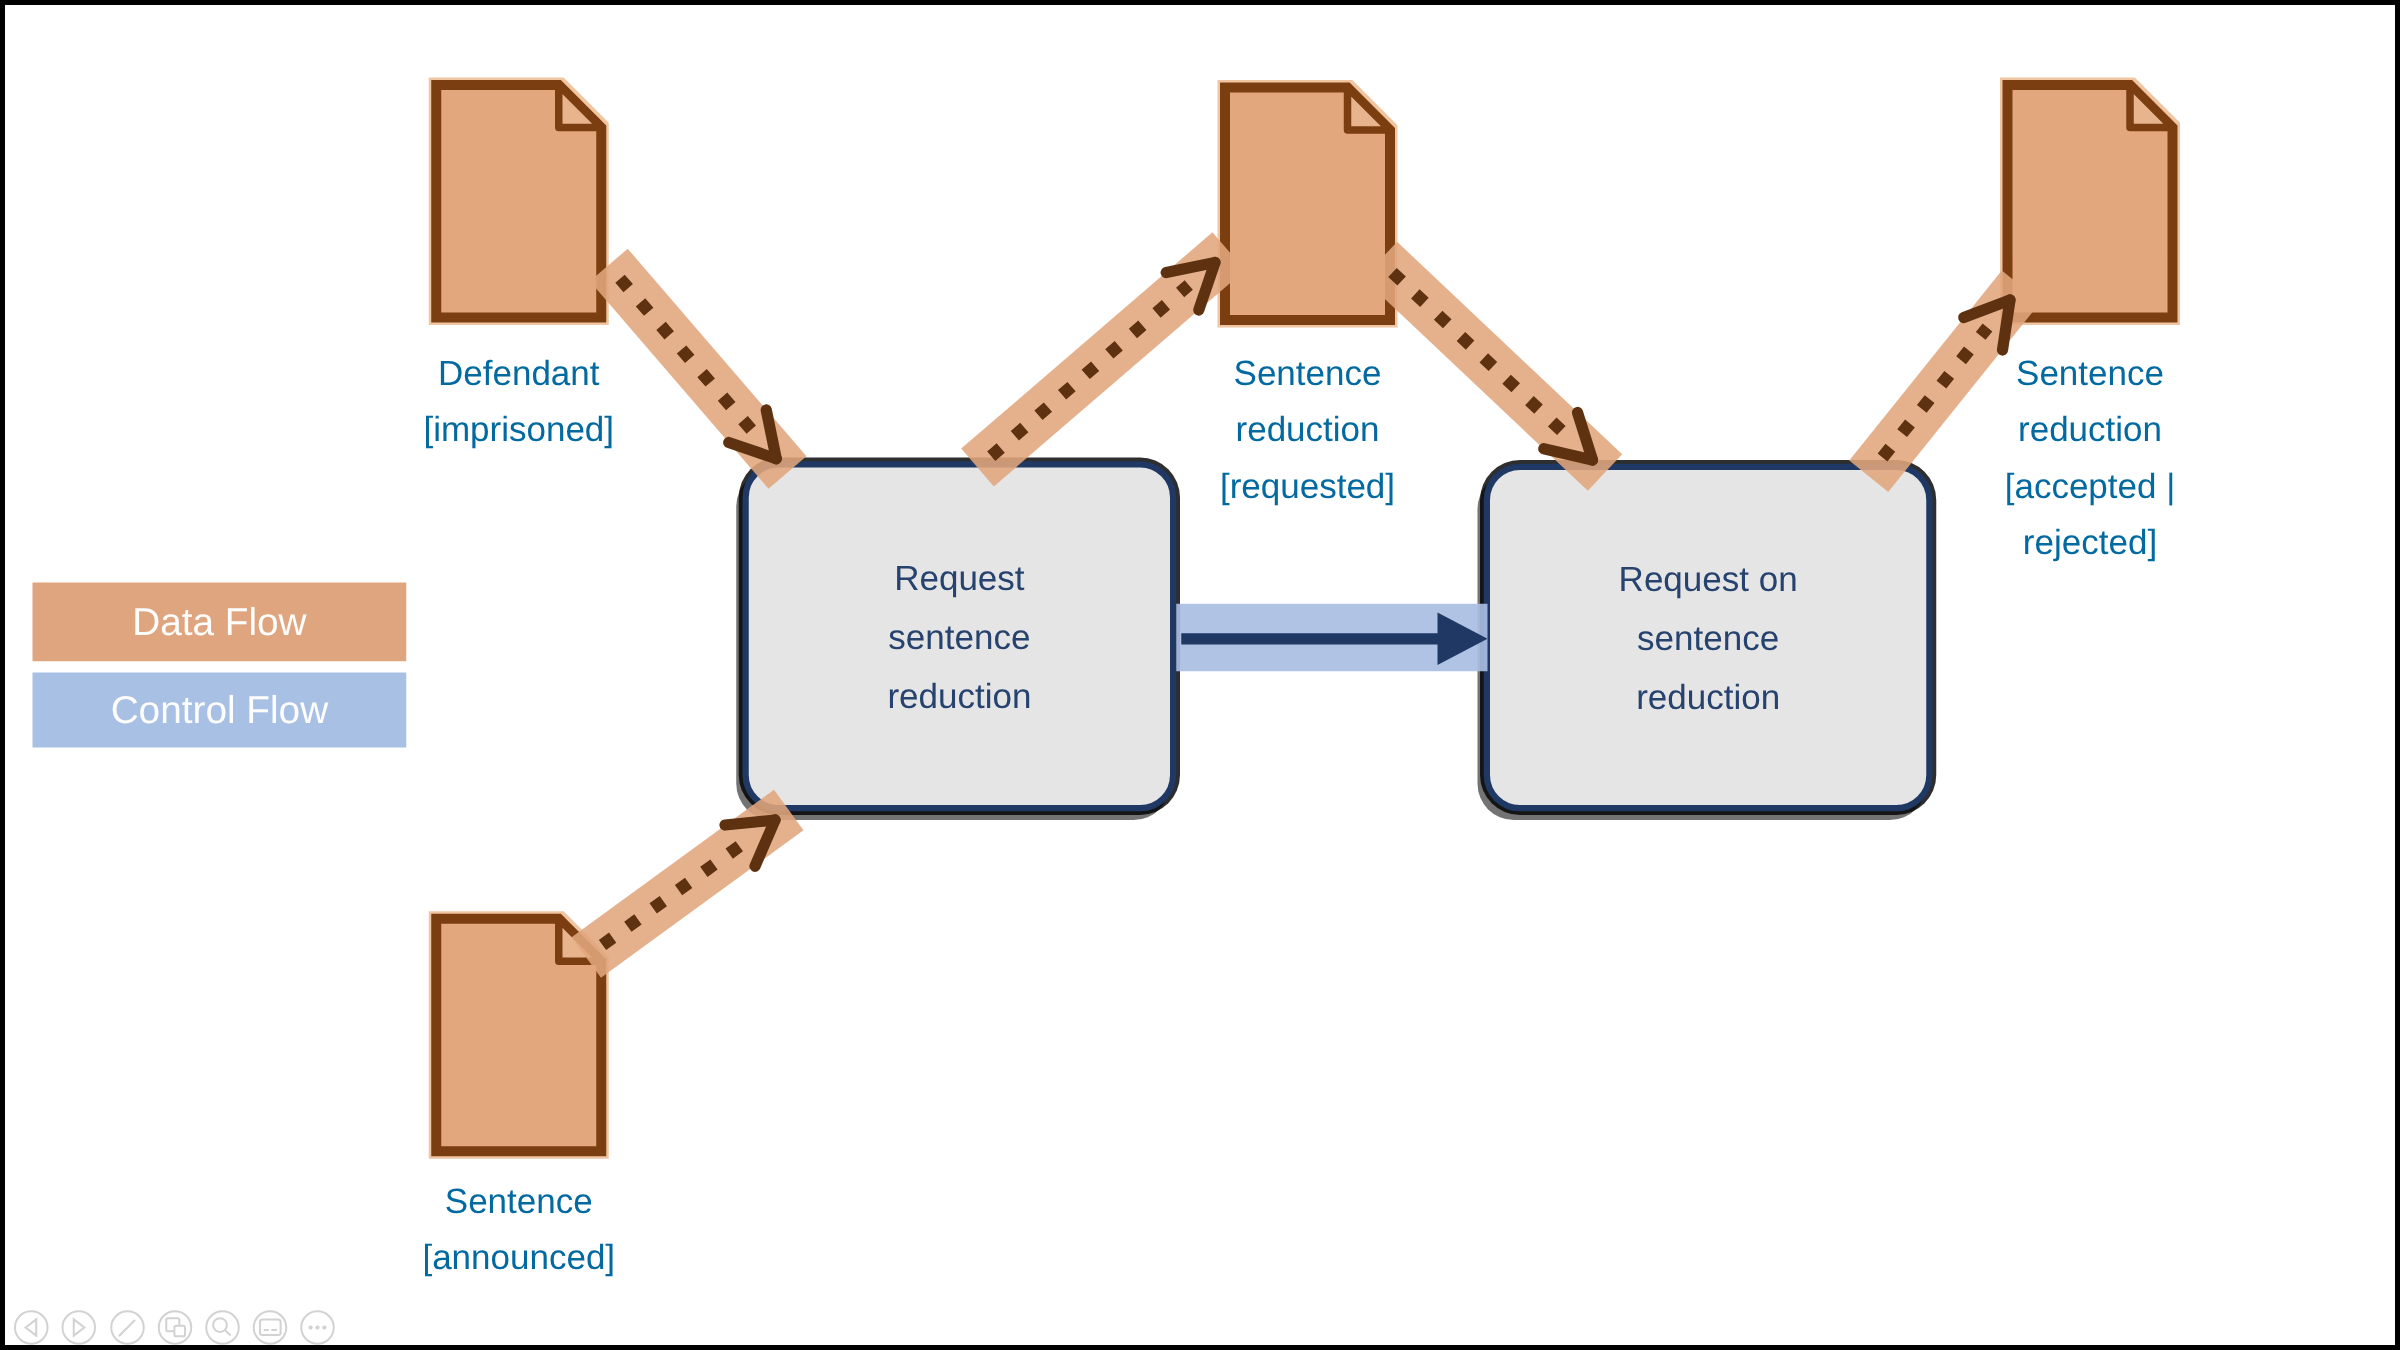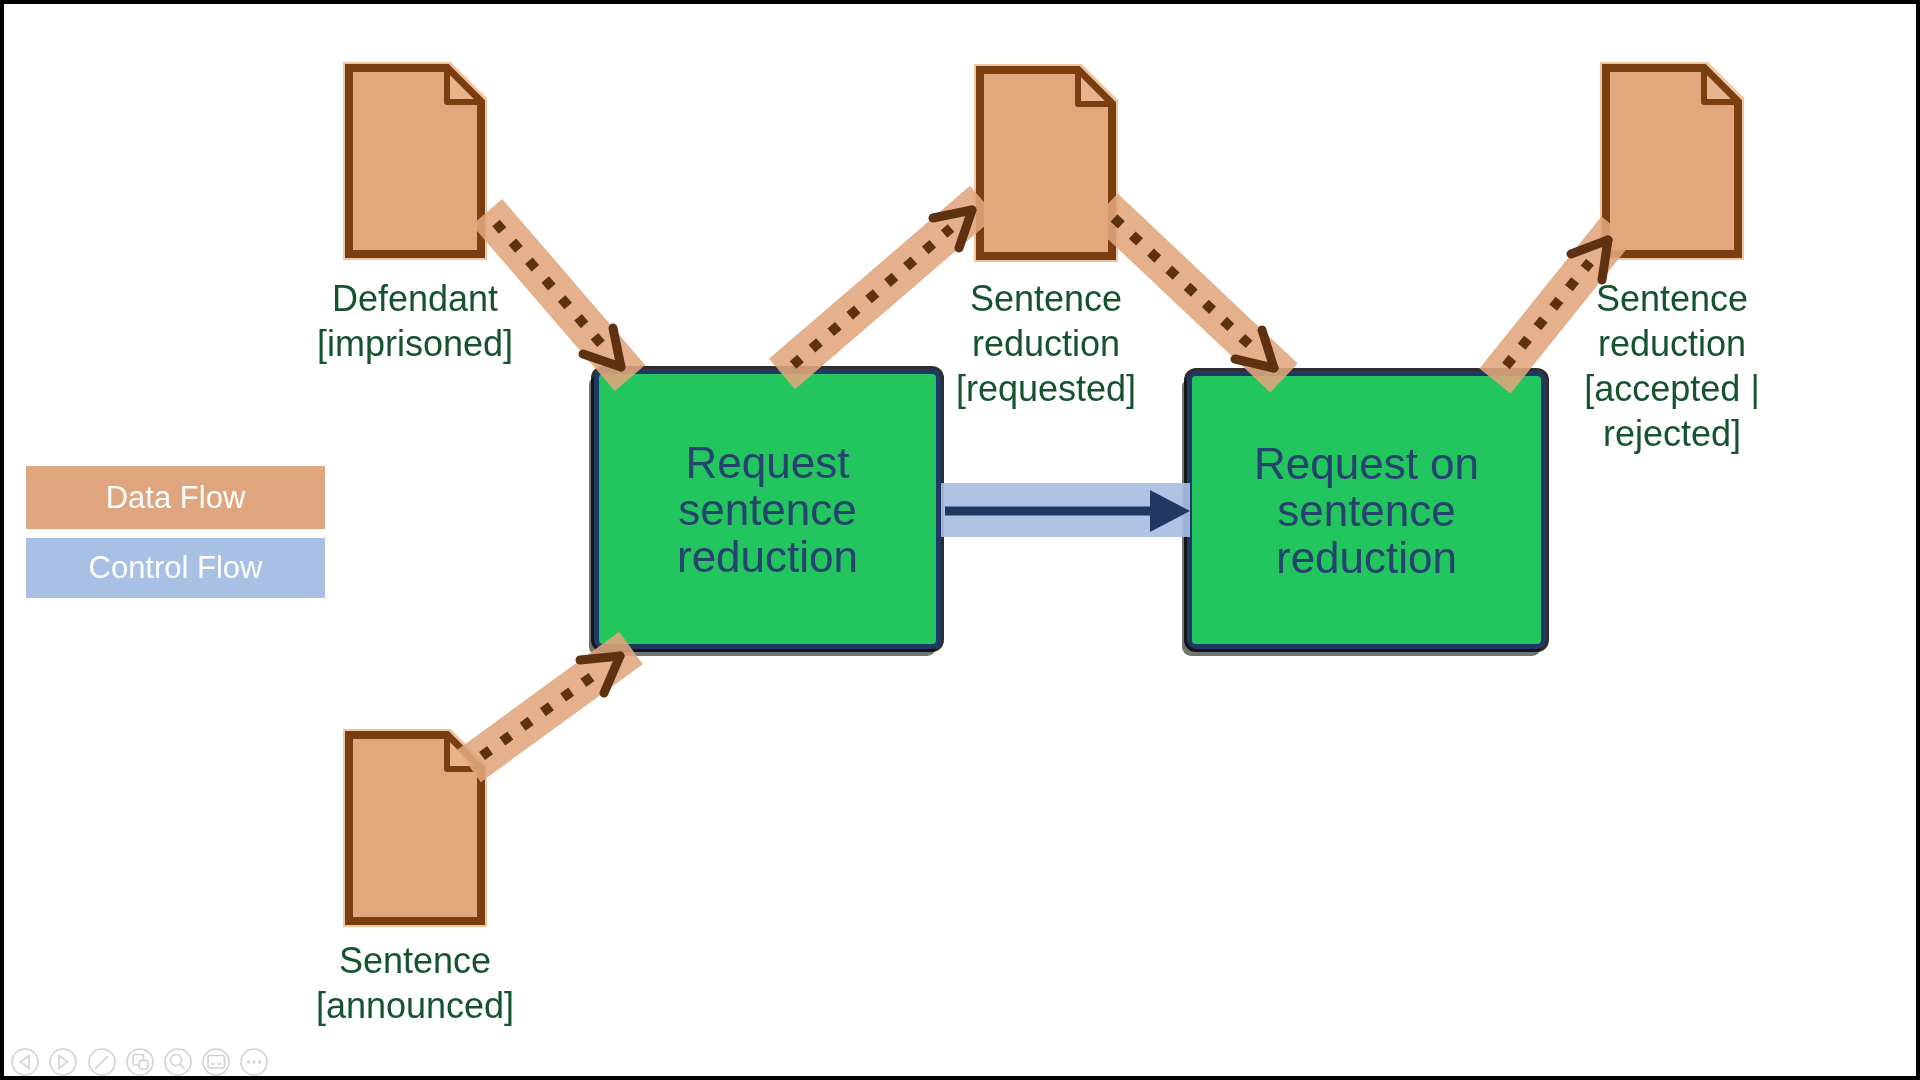--- a/index.html
+++ b/index.html
@@ -4,29 +4,29 @@
 <style>
   html,body { margin:0; padding:0; background:#222; }
   .stage {
     position:relative; width:1920px; height:1080px; box-sizing:border-box;
     background:#ffffff; border:4px solid #000;
     font-family:"Liberation Sans", sans-serif; overflow:hidden;
   }
   .abs { position:absolute; }
   .doc-label {
     position:absolute; width:300px; text-align:center;
-    font-size:36px; line-height:45px; color:#14532d;
+    font-size:28px; line-height:45px; color:#0369a1;
     white-space:pre-line;
   }
   .process {
-    position:absolute; background:#22c55e; border:5px solid #1F3864;
-    border-radius:9px; box-sizing:border-box;
+    position:absolute; background:#e5e5e5; border:5px solid #1F3864;
+    border-radius:29px; box-sizing:border-box;
     box-shadow:0 0 0 3px rgba(0,0,0,0.82), -5px 7px 0 rgba(0,0,0,0.55);
     display:flex; align-items:center; justify-content:center;
-    text-align:center; font-size:44px; line-height:47px; color:#26426E;
+    text-align:center; font-size:28px; line-height:47px; color:#26426E;
     white-space:pre-line;
   }
   .legend-bar {
     position:absolute; left:22px; width:299px;
     display:flex; align-items:center; justify-content:center;
     color:#FDFDFD; font-size:31px;
   }
   .legend-data { top:462px; height:63px; background:#DFA57E; }
   .legend-control { top:534px; height:60px; background:#A9C0E5; }
   svg.layer { position:absolute; left:0; top:0; pointer-events:none; }

